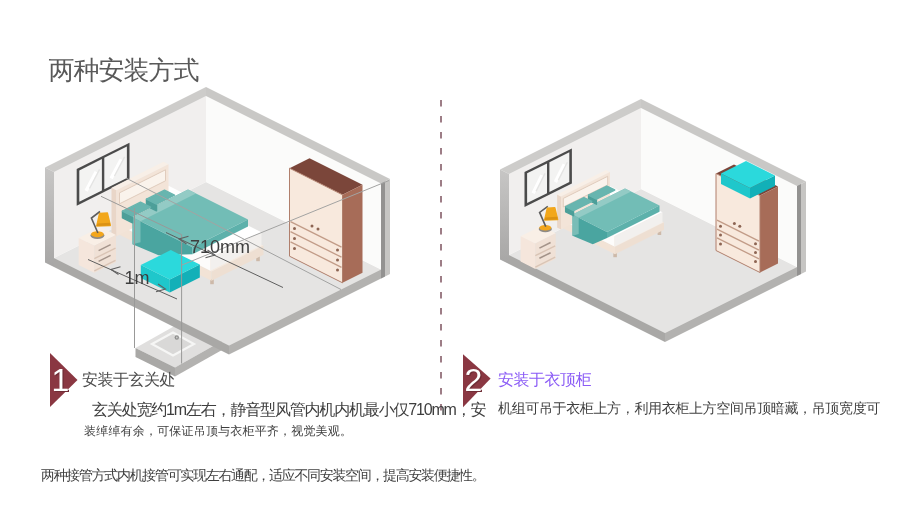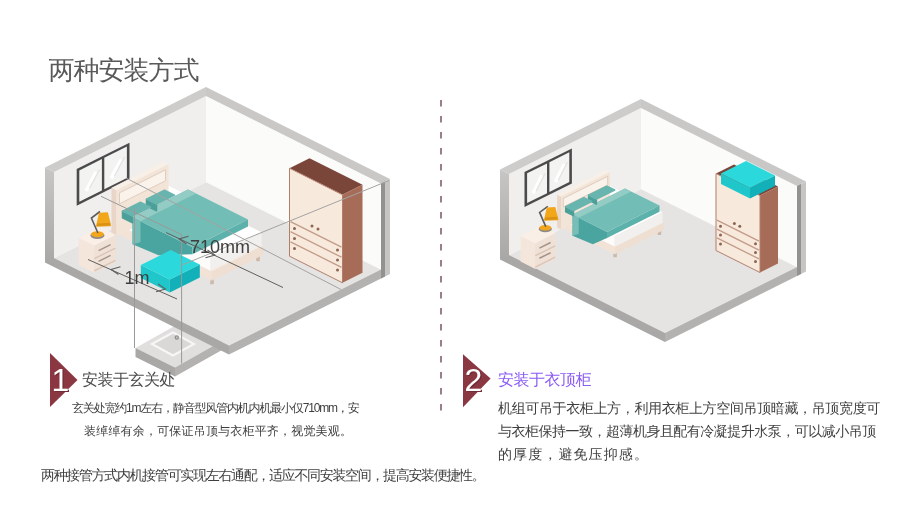--- a/index.html
+++ b/index.html
@@ -300,26 +300,24 @@
 
 <polygon points="463,354.3 490.6,378.5 463,407.3" fill="#8a3742"></polygon>
 </svg>
 
 <div class="t" style="left:51.5px;top:363.5px;font-size:32px;line-height:1;color:#ffffff;text-shadow:1.2px 1px 0 #6e2c35;">1</div>
 
 <div class="t" style="left:464.5px;top:363.5px;font-size:32px;line-height:1;color:#ffffff;text-shadow:1.2px 1px 0 #6e2c35;">2</div>
 
 <div class="t" style="left:82px;top:372px;font-size:16px;line-height:1;color:#4c4c4c;letter-spacing:-0.5px;">安装于玄关处</div>
 
-<div class="t" style="left:72px;top:402px;font-size:12px;line-height:1;letter-spacing:-1.18px;">玄关处宽约1m左右，静音型风管内机内机最小仅710mm，安</div>
+<div class="t" style="left:92px;top:402px;font-size:16px;line-height:1;letter-spacing:-1.18px;">玄关处宽约1m左右，静音型风管内机内机最小仅710mm，安</div>
 
 <div class="t" style="left:84px;top:425px;font-size:12px;line-height:1;letter-spacing:0.19px;">装绰绰有余，可保证吊顶与衣柜平齐，视觉美观。</div>
 
 <div class="t" style="left:498px;top:372px;font-size:16px;line-height:1;color:#8b5cf6;letter-spacing:-0.5px;">安装于衣顶柜</div>
 
 <div class="t" style="left:498px;top:400.5px;font-size:14px;line-height:1;letter-spacing:-0.36px;">机组可吊于衣柜上方，利用衣柜上方空间吊顶暗藏，吊顶宽度可</div>
 
-<div class="t" style="left:498px;top:424px;font-size:14px;line-height:1;letter-spacing:-0.51px;">与衣柜保持一致，超薄机身且配有冷凝提升水泵，可以减小吊顶</div>
-
-<div class="t" style="left:498px;top:447px;font-size:14px;line-height:1;letter-spacing:1.1px;">的厚度，避免压抑感。</div>
+
 
 <div class="t" style="left:41px;top:468px;font-size:14px;line-height:1;letter-spacing:-1.33px;">两种接管方式内机接管可实现左右通配，适应不同安装空间，提高安装便捷性。</div>
 </div>
 
 </body></html>

